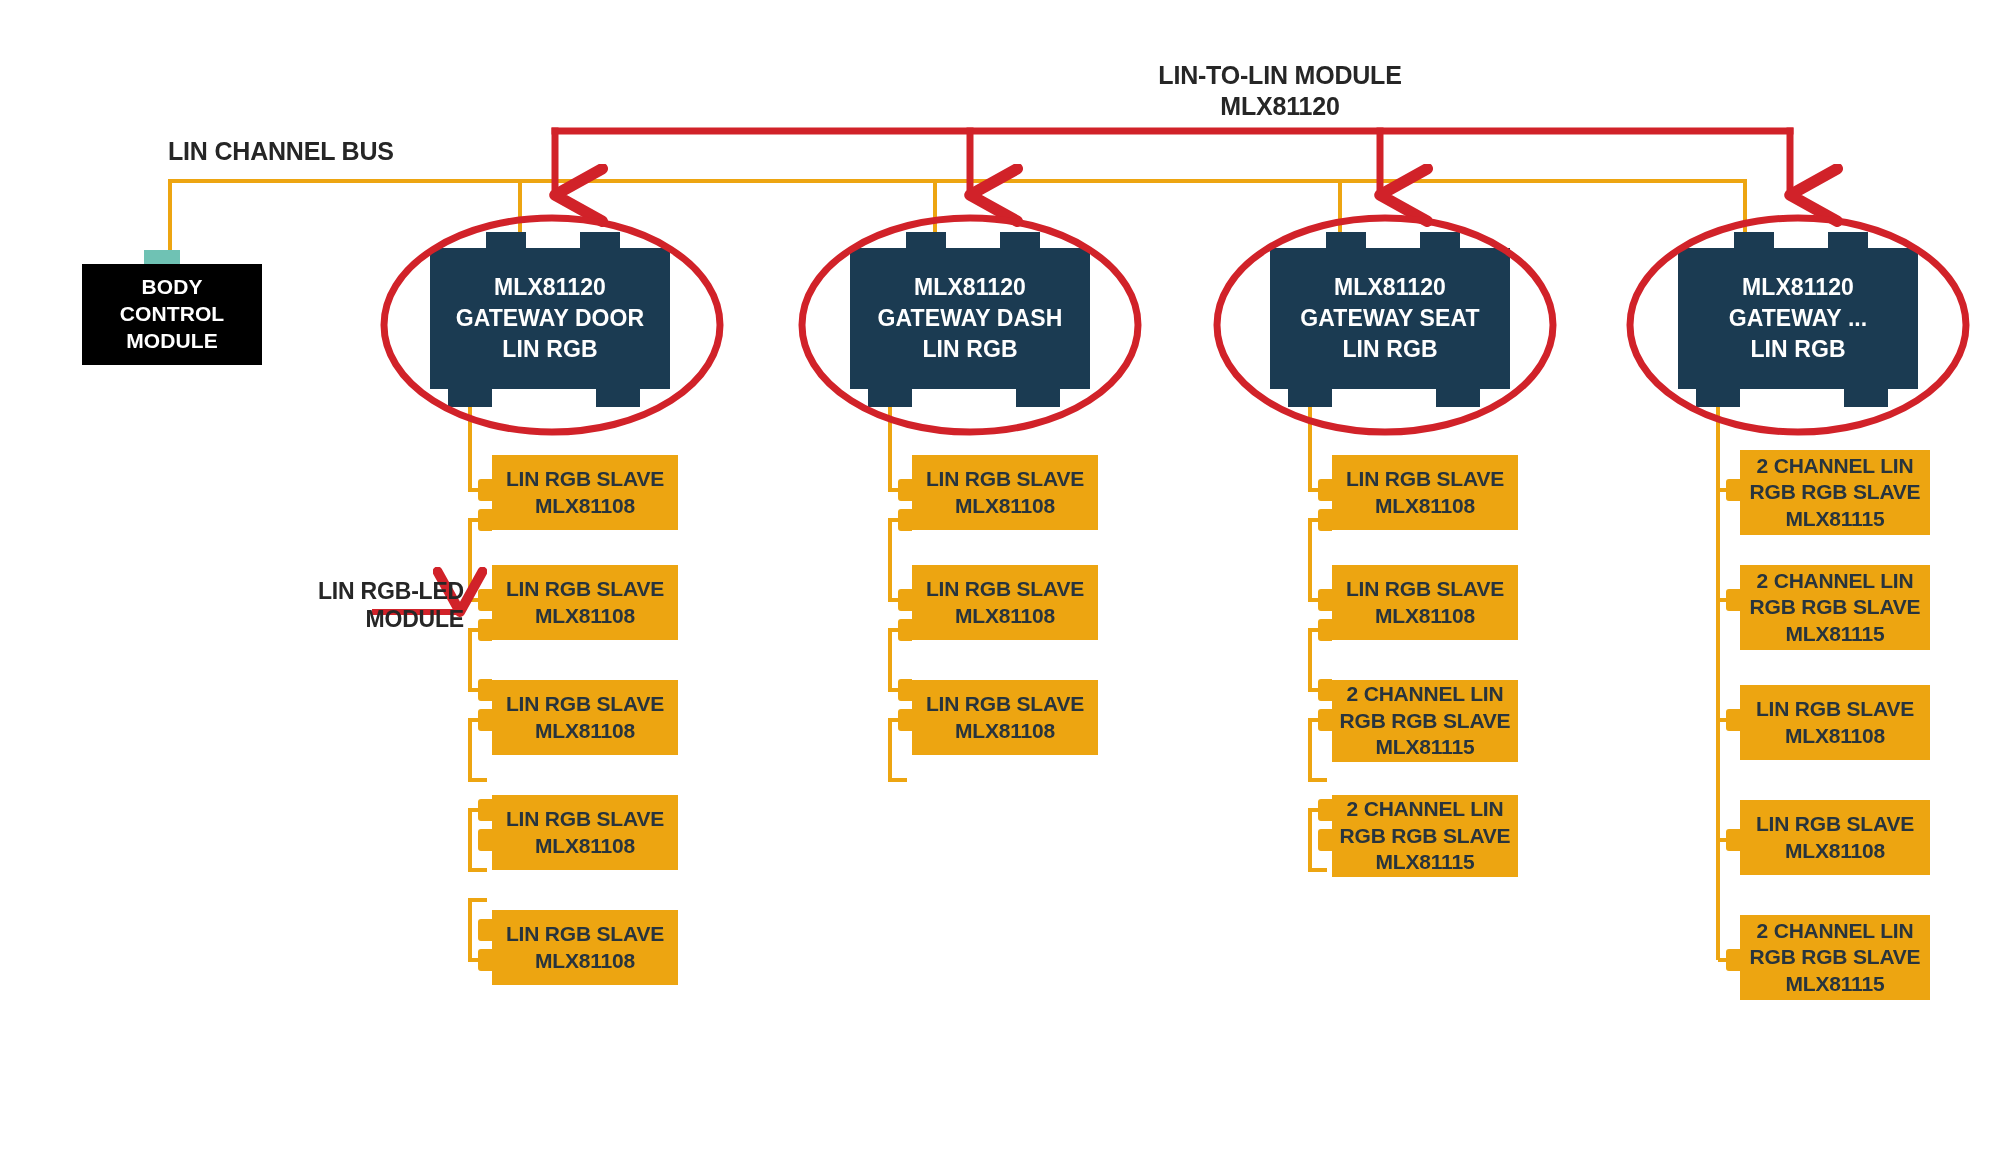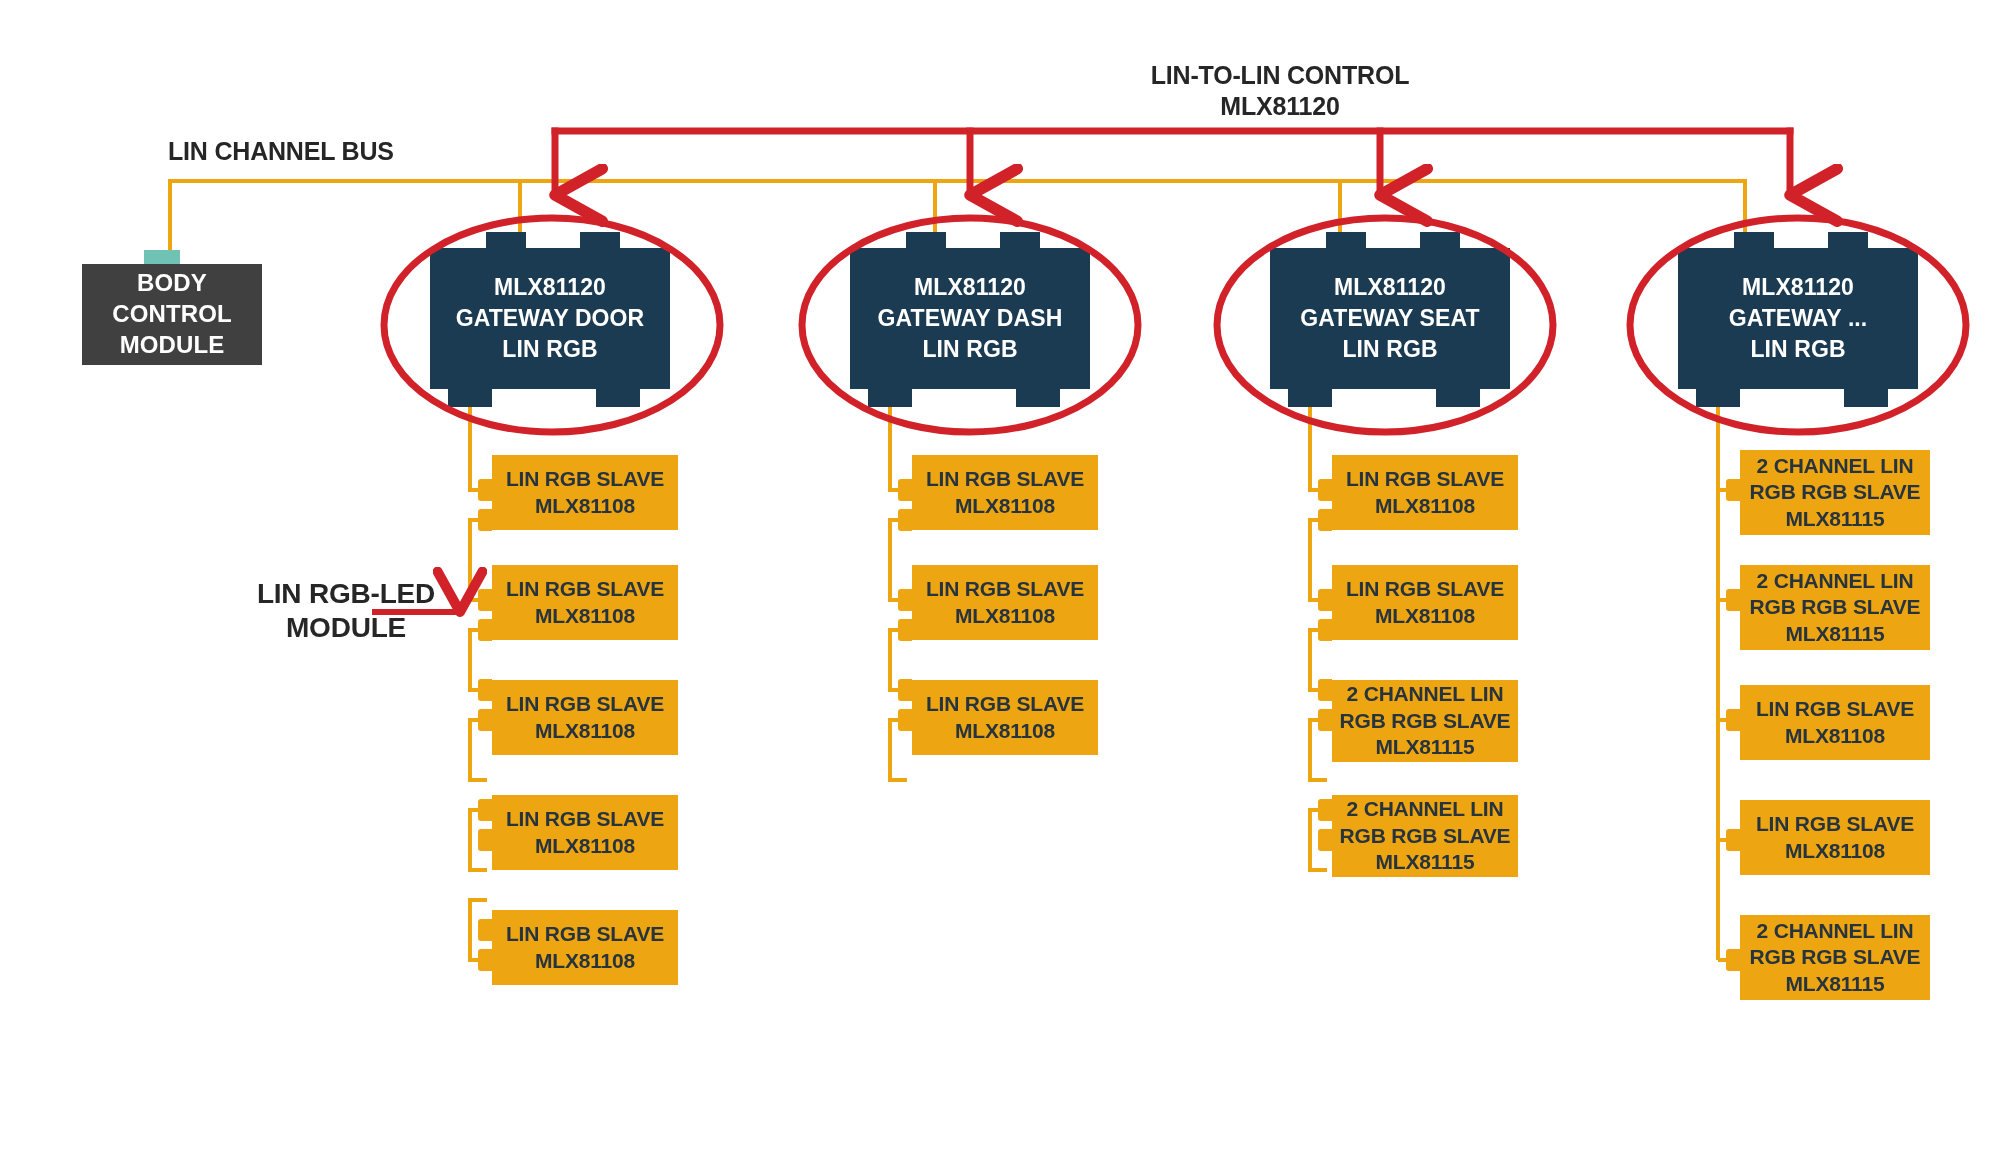--- a/index.html
+++ b/index.html
@@ -11,29 +11,29 @@
   #canvas{position:absolute;left:0;top:0;width:2000px;height:1176px;}
   .svg-layer{position:absolute;left:0;top:0;width:2000px;height:1176px;pointer-events:none;}
 
   
   .lbl{
     position:absolute;color:#262626;font-weight:600;
     letter-spacing:-0.2px;line-height:1.22;white-space:pre-line;
   }
   #lbl-gateway-title{left:1040px;top:60px;width:480px;text-align:center;font-size:25px;}
   #lbl-lin-bus{left:168px;top:136px;font-size:25px;}
-  #lbl-rgb-led{left:206px;top:577px;width:280px;text-align:center;font-size:28px;}
+  #lbl-rgb-led{left:184px;top:577px;width:280px;text-align:right;font-size:23px;}
 
   
   .bcm-wrap{position:absolute;}
   .bcm-tab{position:absolute;background:#6FC2B4;}
   .bcm-body{
-    position:absolute;background:#404040;color:#ffffff;
+    position:absolute;background:#000000;color:#ffffff;
     display:flex;align-items:center;justify-content:center;text-align:center;
-    font-size:24px;font-weight:600;line-height:1.28;white-space:pre-line;
+    font-size:21px;font-weight:600;line-height:1.28;white-space:pre-line;
     letter-spacing:0.1px;
   }
 
   
   .gw{position:absolute;}
   .gw-tab{position:absolute;background:#1B3B52;}
   .gw-body{
     position:absolute;background:#1B3B52;color:#ffffff;
     display:flex;align-items:center;justify-content:center;text-align:center;
     font-size:23px;font-weight:600;line-height:1.34;white-space:pre-line;
@@ -250,21 +250,21 @@
       <ellipse cx="970" cy="325" rx="168" ry="107"></ellipse>
       <ellipse cx="1385" cy="325" rx="168" ry="107"></ellipse>
       <ellipse cx="1798" cy="325" rx="168" ry="107"></ellipse>
     </g>
 
     <g fill="none" stroke="#D12229" stroke-width="6">
       <path d="M372,612 L460,612" marker-end="url(#redArrow)"></path>
     </g>
   </svg>
 
-  <div class="lbl" id="lbl-gateway-title">LIN-TO-LIN CONTROL
+  <div class="lbl" id="lbl-gateway-title">LIN-TO-LIN MODULE
 MLX81120</div>
 
   <div class="lbl" id="lbl-lin-bus">LIN CHANNEL BUS</div>
 
   <div class="lbl" id="lbl-rgb-led">LIN RGB-LED
 MODULE</div>
 
 </div>
 
 </body></html>

